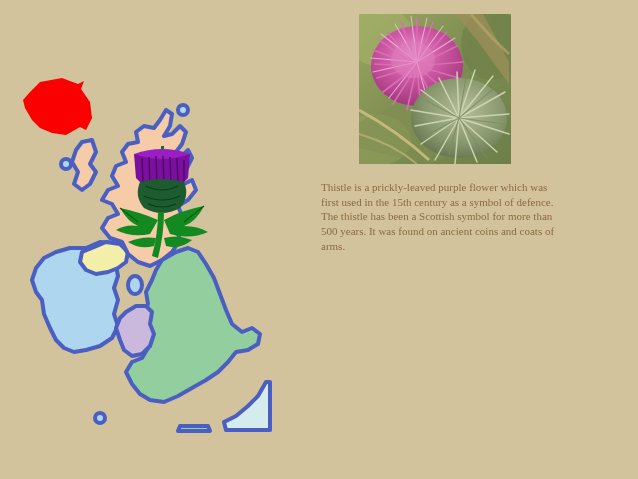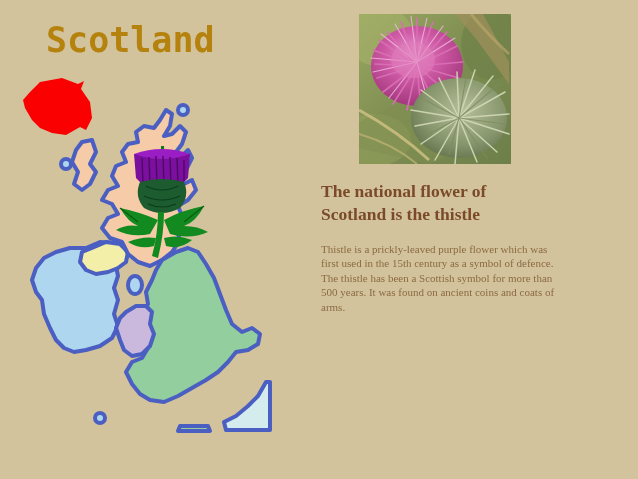--- a/index.html
+++ b/index.html
@@ -97,21 +97,20 @@
     line-height: 1.33;
     margin: 0;
     max-width: 245px;
   }
 </style>
 </head>
 <body>
 
 <div id="slide">
 
-  <div id="slide-title">Scotland</div>
 
   <div id="red-shape">
     <svg viewBox="0 0 74 60" width="74" height="60">
       <polygon points="18,4 40,0 56,6 62,3 59,11 68,24 70,40 64,52 58,49 44,57 30,55 18,50 10,42 3,30 1,22 8,14" fill="#fa0000"></polygon>
     </svg>
   </div>
 
   <div id="map-graphic">
     <svg viewBox="0 0 262 362" width="262" height="362">
       <g stroke="#4a5fc1" stroke-width="4" stroke-linejoin="round" stroke-linecap="round">
@@ -283,17 +282,16 @@
         <line x1="100" y1="104" x2="108" y2="58"></line>
       </g>
 
       <path d="M0,96 Q40,118 70,146" stroke="#ccc083" stroke-width="3" fill="none" opacity="0.85"></path>
       <path d="M0,120 Q34,130 58,150" stroke="#c2b578" stroke-width="2" fill="none" opacity="0.7"></path>
       <path d="M112,0 Q130,22 150,40" stroke="#b6a46a" stroke-width="3" fill="none" opacity="0.7"></path>
     </svg>
   </div>
 
   <div id="text-column">
-    <div id="body-heading">The national flower of Scotland is the thistle</div>
     <div id="body-paragraph">Thistle is a prickly-leaved purple flower which was first used in the 15th century as a symbol of defence. The thistle has been a Scottish symbol for more than 500 years. It was found on ancient coins and coats of arms.</div>
   </div>
 
 </div>
 
 </body></html>

